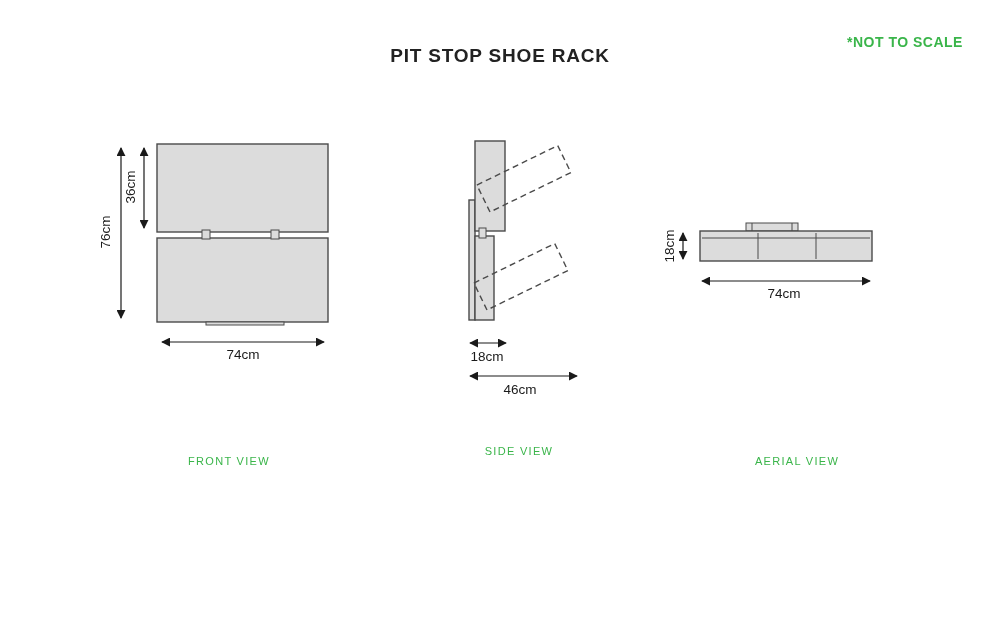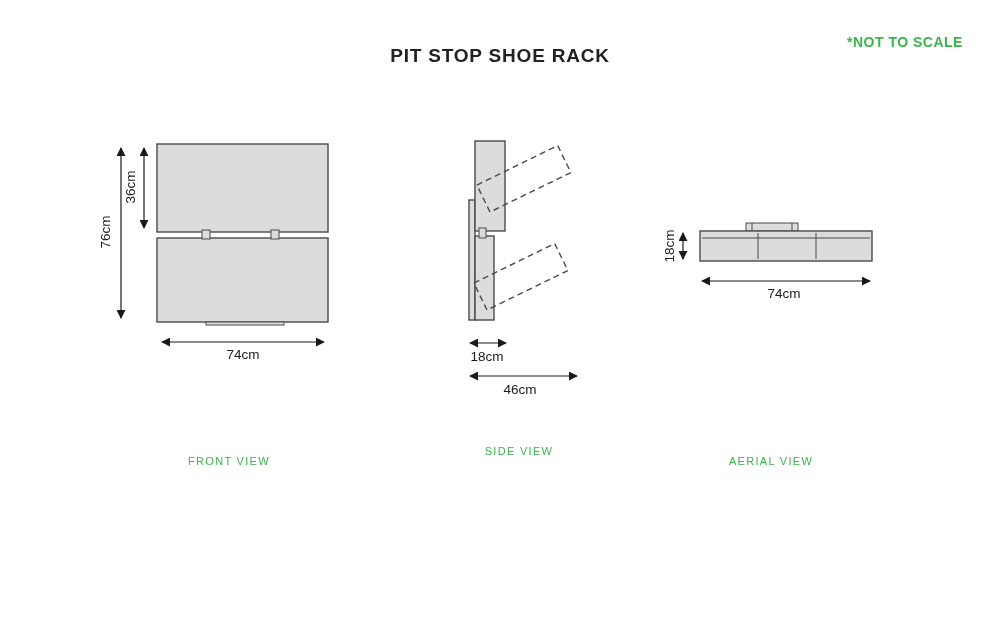--- a/index.html
+++ b/index.html
@@ -88,15 +88,15 @@
   <span class="lbl" style="left:243px;top:354px;">74cm</span>
 
   <span class="lbl" style="left:487px;top:356px;">18cm</span>
   <span class="lbl" style="left:520px;top:389px;">46cm</span>
 
   <span class="lbl rot" style="left:669px;top:246px;">18cm</span>
   <span class="lbl" style="left:784px;top:293px;">74cm</span>
 
   <div class="viewlabel" style="left:229px;top:453px;">FRONT VIEW</div>
   <div class="viewlabel" style="left:519px;top:443px;">SIDE VIEW</div>
-  <div class="viewlabel" style="left:771px;top:453px;">AERIAL VIEW</div>
+  <div class="viewlabel" style="left:797px;top:453px;">AERIAL VIEW</div>
 
 </div>
 
 </body></html>

